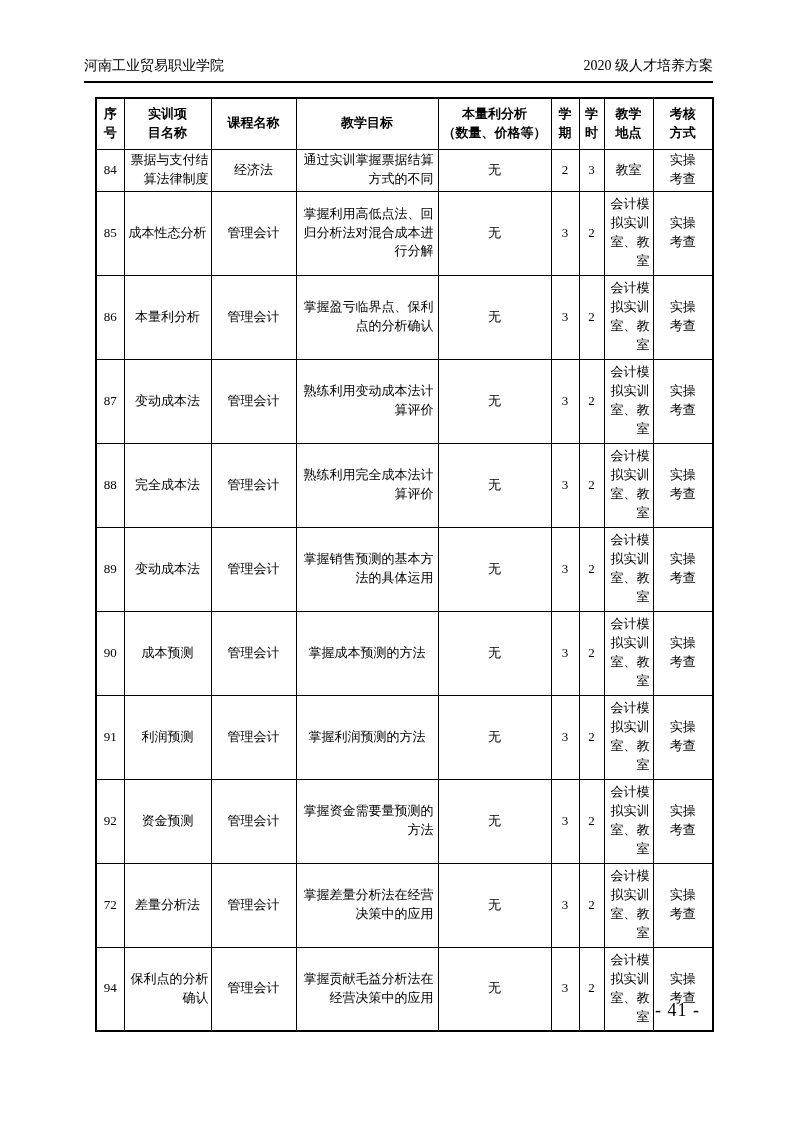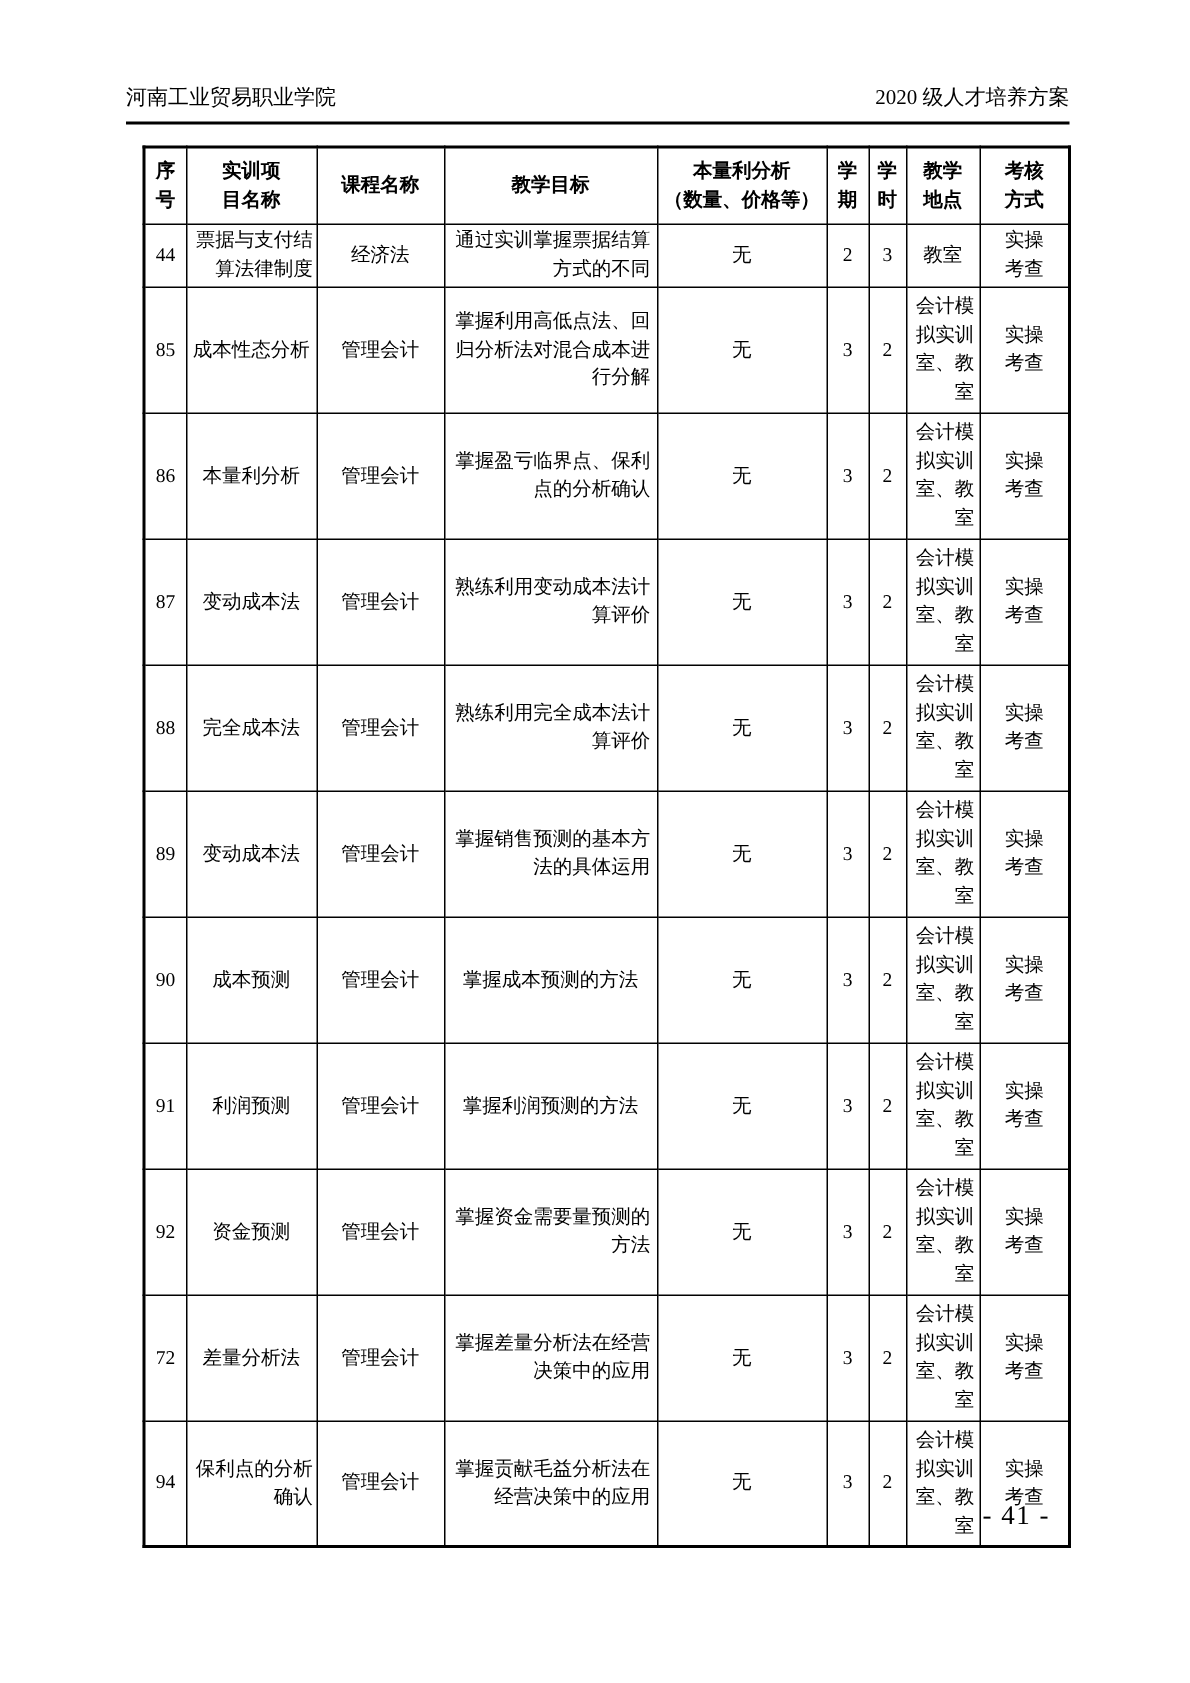--- a/index.html
+++ b/index.html
@@ -108,21 +108,21 @@
         <th>学
 时</th>
         <th>教学
 地点</th>
         <th>考核
 方式</th>
       </tr>
     </thead>
     <tbody>
         <tr class="short">
-      <td class="c-seq">44</td>
+      <td class="c-seq">84</td>
       <td class="c-project left">票据与支付结算法律制度</td>
       <td class="c-course">经济法</td>
       <td class="c-objective left">通过实训掌握票据结算方式的不同</td>
       <td class="c-materials">无</td>
       <td class="c-semester">2</td>
       <td class="c-hours">3</td>
       <td class="c-location">教室</td>
       <td class="c-assessment">实操考查</td>
     </tr>
         <tr>

